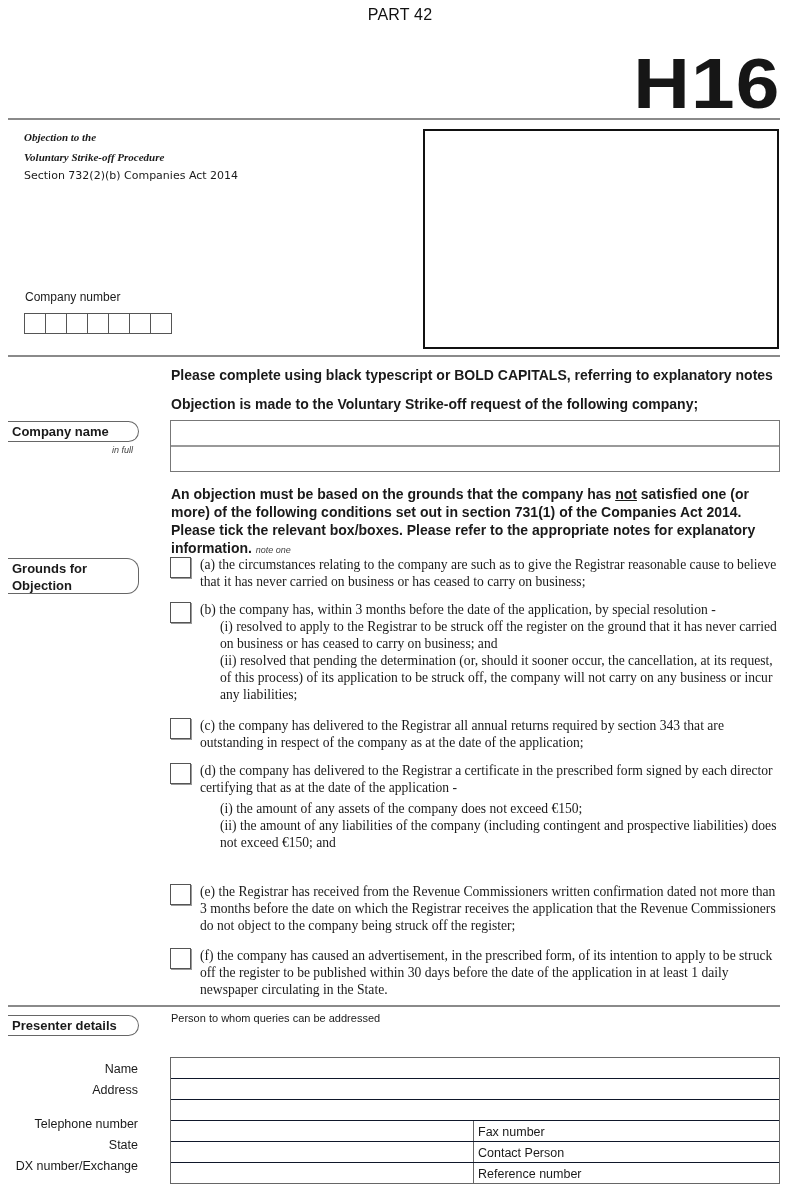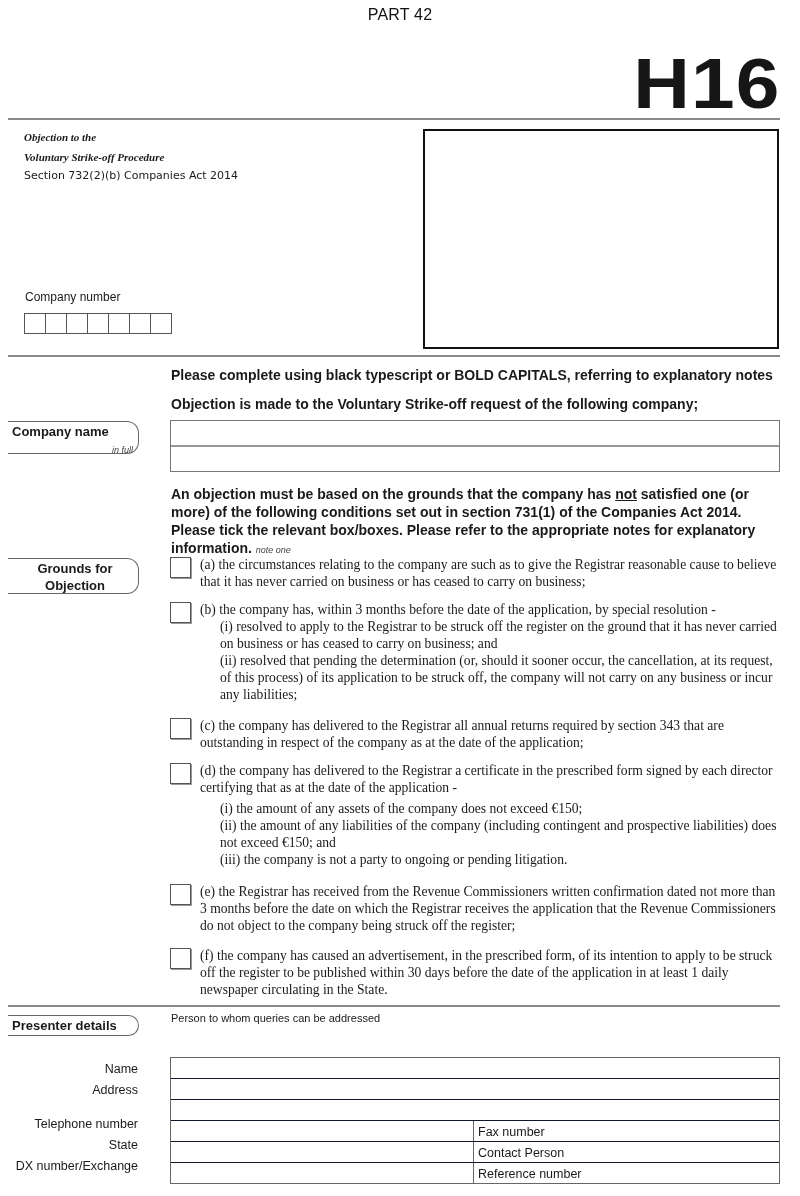--- a/index.html
+++ b/index.html
@@ -59,33 +59,33 @@
   <div class="cn-cell"></div>
   <div class="cn-cell"></div>
   <div class="cn-cell"></div>
 </div>
 
 <div class="abs rule" style="top:355px;left:8px;width:772px;"></div>
 
 <div class="abs instr" style="top:367px;">Please complete using black typescript or BOLD CAPITALS, referring to explanatory notes</div>
 <div class="abs instr" style="top:396px;">Objection is made to the Voluntary Strike-off request of the following company;</div>
 
-<div class="abs tab" style="top:421px;width:131px;height:33px;line-height:19px;">Company name</div>
+<div class="abs tab" style="top:421px;width:131px;height:21px;line-height:19px;">Company name</div>
 <div class="abs note" style="top:445px;left:112px;">in full</div>
 <div class="abs box2" style="top:420px;">
   <div class="row"></div>
   <div class="row"></div>
 </div>
 
 <div class="abs para" style="top:485px;">
   <span>An objection must be based on the grounds that the company has </span><u>not</u><span> satisfied one (or more) of the following conditions set out in section 731(1) of the Companies Act 2014. Please tick the relevant box/boxes. Please refer to the appropriate notes for explanatory information.</span>
   <span class="note" style="font-weight:normal;">note one</span>
 </div>
 
-<div class="abs tab" style="top:558px;width:131px;height:36px;line-height:17px;padding-top:1px;text-align:center;">
+<div class="abs tab" style="top:558px;width:131px;height:36px;line-height:17px;padding-top:1px;">
   <div>Grounds for</div>
   <div>Objection</div>
 </div>
 
 <div class="abs chk" style="top:557px;"></div>
 <div class="abs cond" style="top:556px;">(a) the circumstances relating to the company are such as to give the Registrar reasonable cause to believe that it has never carried on business or has ceased to carry on business;</div>
 
 <div class="abs chk" style="top:602px;"></div>
 <div class="abs cond" style="top:601px;">
   <div>(b) the company has, within 3 months before the date of the application, by special resolution -</div>
@@ -94,21 +94,20 @@
 </div>
 
 <div class="abs chk" style="top:718px;"></div>
 <div class="abs cond" style="top:717px;">(c) the company has delivered to the Registrar all annual returns required by section 343 that are outstanding in respect of the company as at the date of the application;</div>
 
 <div class="abs chk" style="top:763px;"></div>
 <div class="abs cond" style="top:762px;">
   <div>(d) the company has delivered to the Registrar a certificate in the prescribed form signed by each director certifying that as at the date of the application -</div>
   <div class="sub" style="margin-top:4px;">(i) the amount of any assets of the company does not exceed €150;</div>
   <div class="sub">(ii) the amount of any liabilities of the company (including contingent and prospective liabilities) does not exceed €150; and</div>
-  <div class="sub">(iii) the company is not a party to ongoing or pending litigation.</div>
 </div>
 
 <div class="abs chk" style="top:884px;"></div>
 <div class="abs cond" style="top:883px;">(e) the Registrar has received from the Revenue Commissioners written confirmation dated not more than 3 months before the date on which the Registrar receives the application that the Revenue Commissioners do not object to the company being struck off the register;</div>
 
 <div class="abs chk" style="top:948px;"></div>
 <div class="abs cond" style="top:947px;">(f) the company has caused an advertisement, in the prescribed form, of its intention to apply to be struck off the register to be published within 30 days before the date of the application in at least 1 daily newspaper circulating in the State.</div>
 
 <div class="abs rule" style="top:1005px;left:8px;width:772px;"></div>
 

